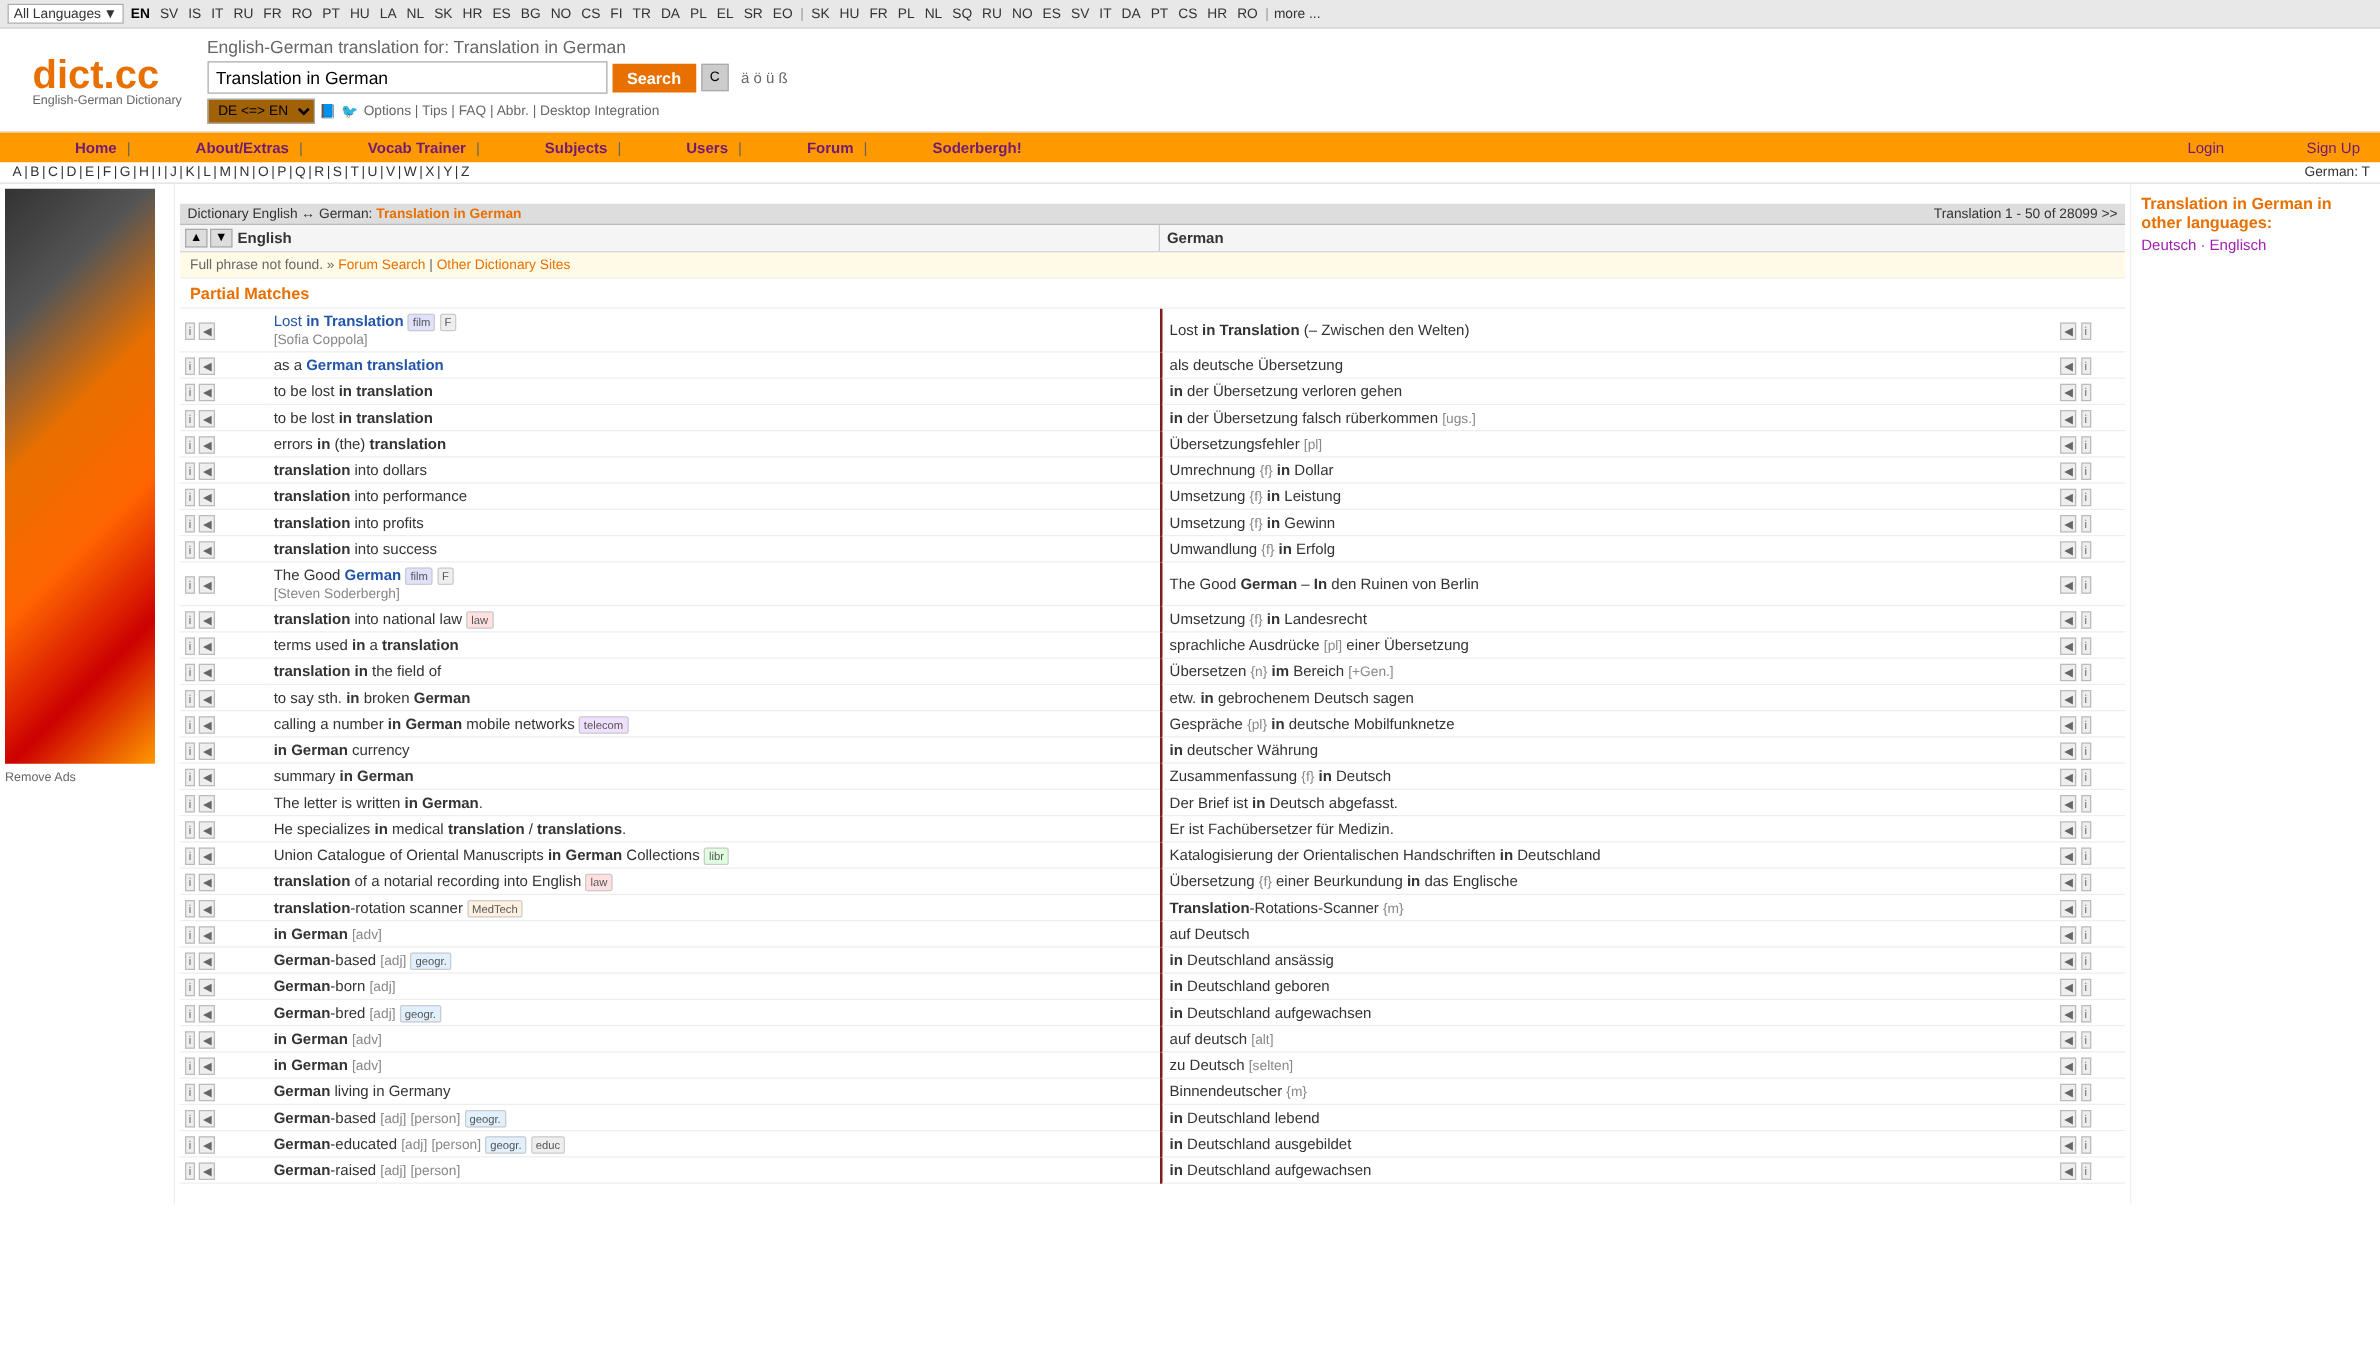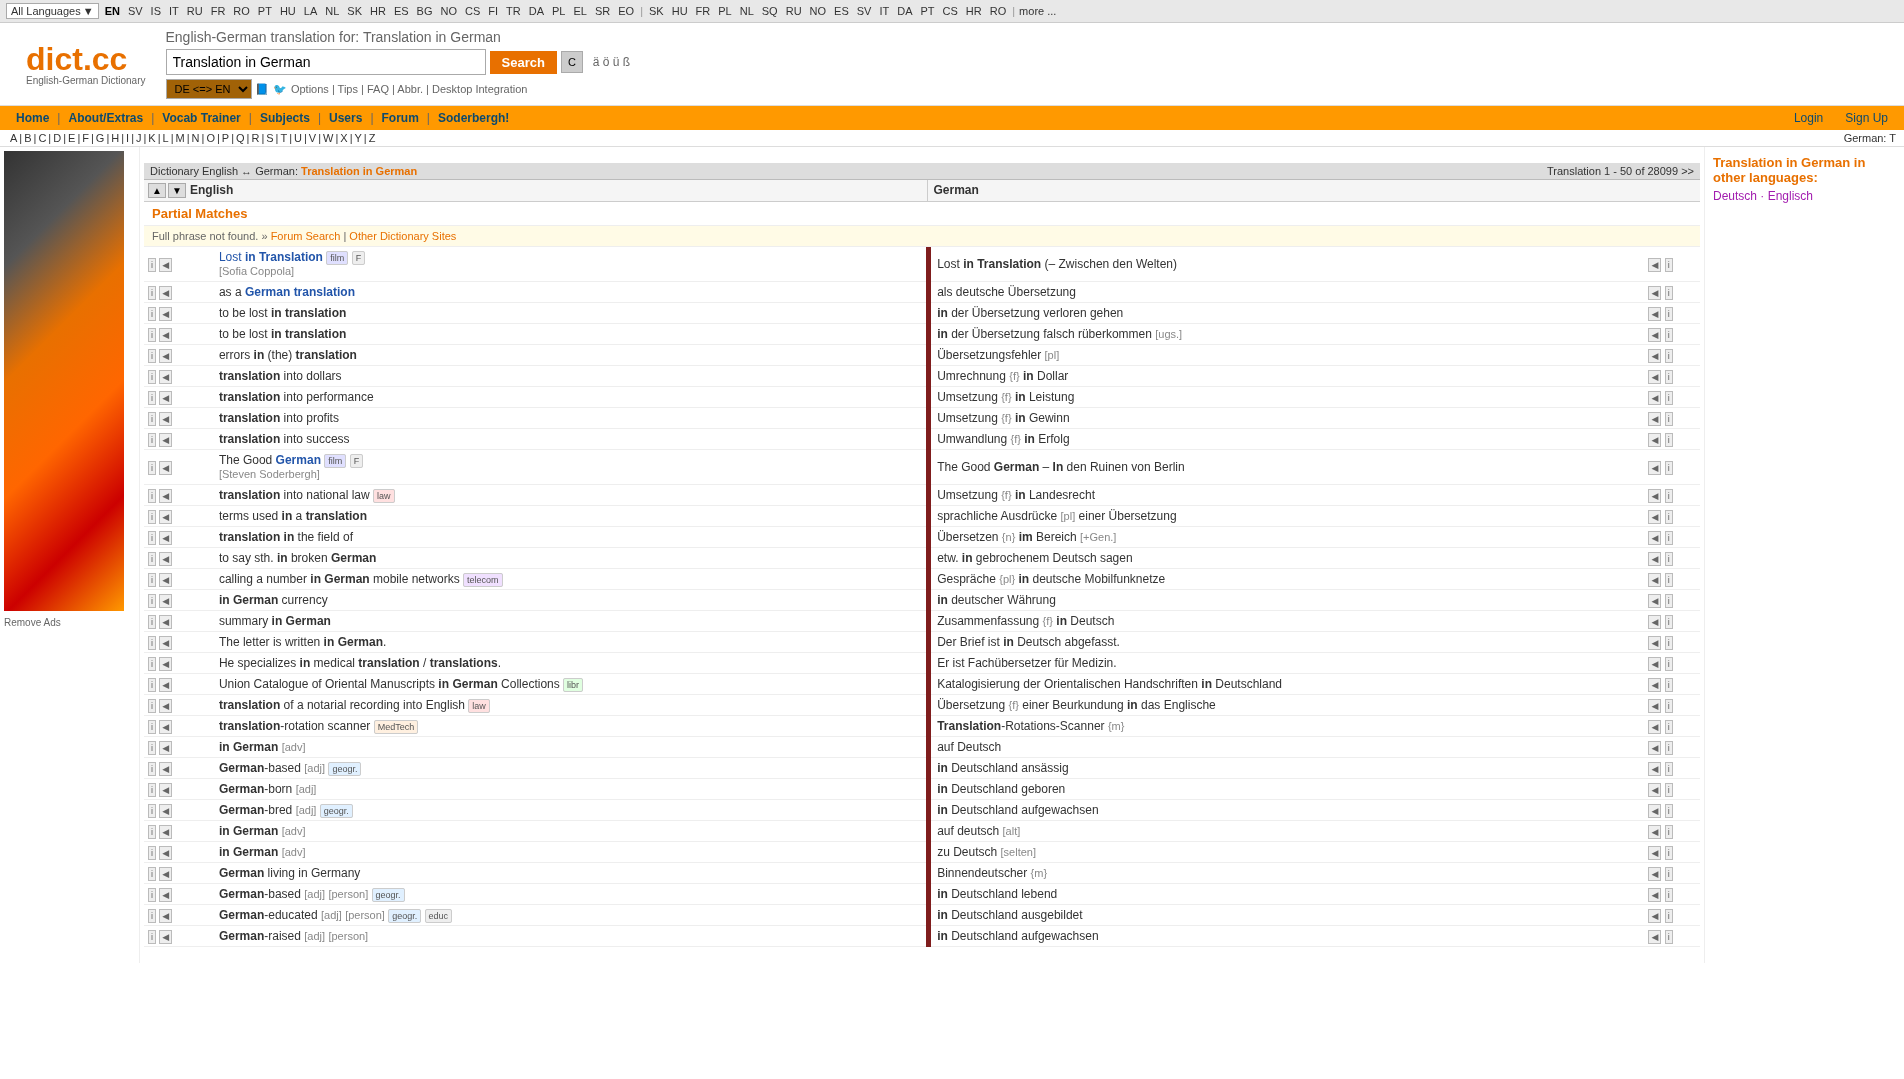--- a/index.html
+++ b/index.html
@@ -122,25 +122,26 @@
 
     
     #nav-bar {
       background: #f90;
       padding: 3px 8px;
       display: flex;
       align-items: center;
       gap: 0;
     }
     #nav-bar a {
-      color: #0c4a6e;
+      color: #701a75;
       text-decoration: none;
       font-size: 12px;
       font-weight: bold;
       padding: 2px 8px;
+      margin-left: 44px;
     }
     #nav-bar .sep { color: #666; }
     #nav-bar .right-links {
       margin-left: auto;
       display: flex;
       gap: 6px;
     }
     #nav-bar .right-links a {
       font-weight: normal;
     }
@@ -290,21 +291,21 @@
       border: 1px solid #bbb;
       font-size: 9px;
       padding: 1px 2px;
       cursor: pointer;
       color: #666;
     }
     .en-cell {
       width: 46%;
       padding: 3px 6px;
       vertical-align: middle;
-      border-right: 5px solid #7f1d1d;
+      border-right: 2px solid #7f1d1d;
       font-size: 12px;
     }
     .de-cell {
       width: 46%;
       padding: 3px 6px;
       vertical-align: middle;
       font-size: 12px;
     }
     .action-cell {
       width: 30px;
@@ -489,28 +490,28 @@
     <div id="col-headers">
       <div class="col-sort">
         <button class="col-sort-btn">▲</button>
         <button class="col-sort-btn">▼</button>
       </div>
       <div class="col-en">English</div>
       <div class="col-de">German</div>
       <div class="col-actions"></div>
     </div>
 
-    <div id="partial-header">Partial Matches</div>
-
     <div id="not-found">
       <span>Full phrase not found.</span>
       » <a>Forum Search</a>
       | <a>Other Dictionary Sites</a>
     </div>
 
+    <div id="partial-header">Partial Matches</div>
+
     <table id="results-table">
       <tbody id="results-tbody">
 
         <tr>
           <td class="row-controls">
             <button class="ctrl-btn">i</button>
             <button class="ctrl-btn">◀</button>
           </td>
           <td class="en-cell">
             <a class="en-link">Lost <b>in</b> <b>Translation</b></a>

